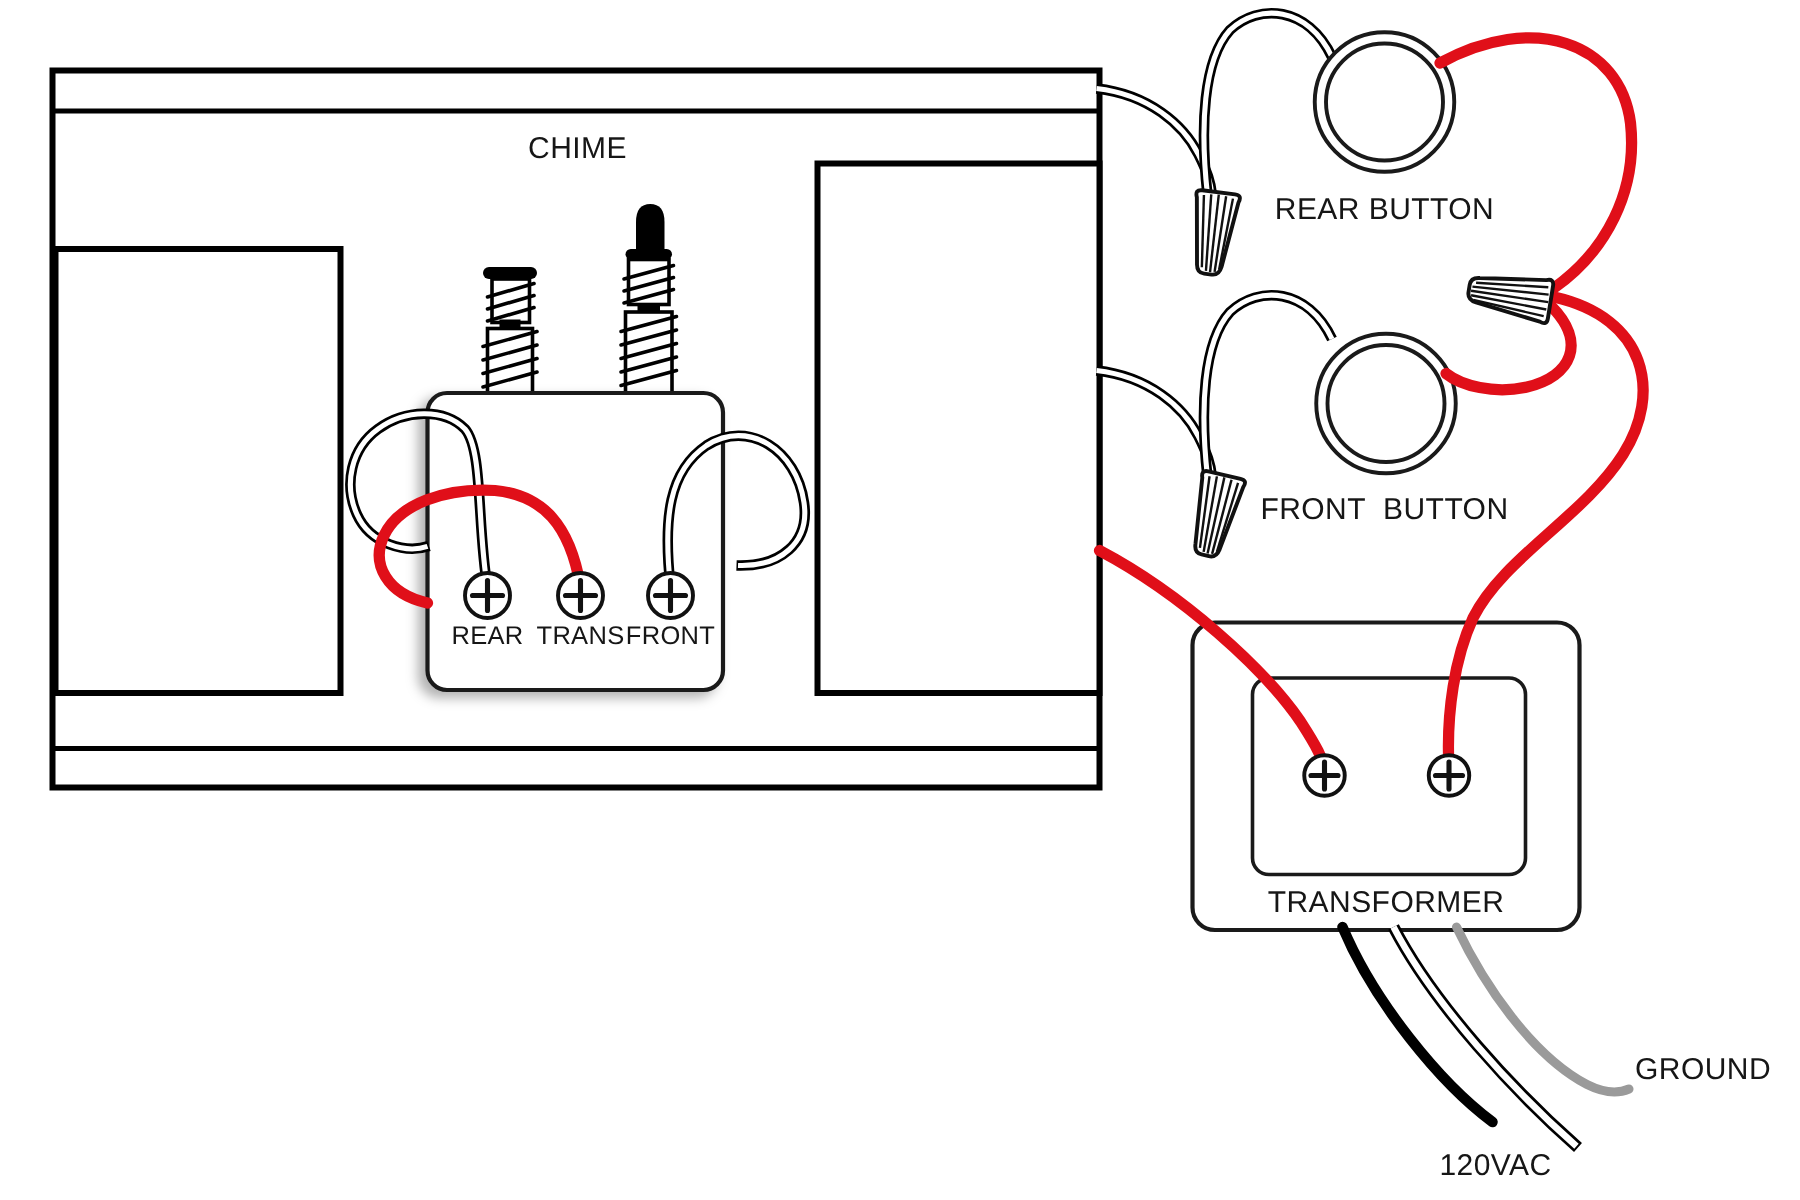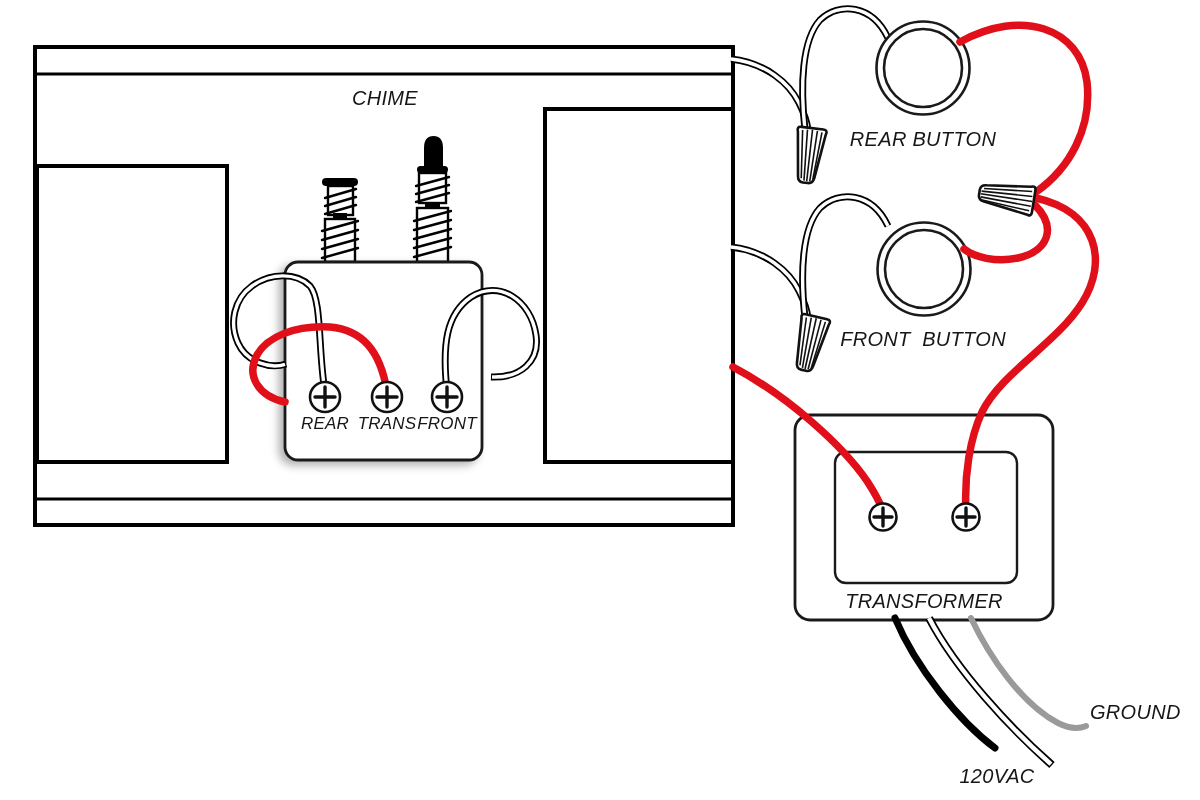--- a/index.html
+++ b/index.html
@@ -1,16 +1,16 @@
 <!DOCTYPE html>
 <html style="--wire-hot-red: #e00f19; --wire-ground-gray: #9a9a9a; --wire-black: #000000; --background: #ffffff;"><head>
 <meta charset="utf-8">
 <style>
   html,body{margin:0;padding:0;background:var(--background,#fff);}
-  .stage{position:relative;width:1199px;height:800px;background:var(--background,#fff);overflow:hidden;font-style:italic;}
+  .stage{position:relative;width:1199px;height:800px;background:var(--background,#fff);overflow:hidden;}
   svg{position:absolute;left:0;top:0;}
   
   .frame{fill:#fff;stroke:#000;stroke-width:4;}
   .rail{stroke:#000;stroke-width:3.2;}
   .box{fill:#fff;stroke:#1a1a1a;stroke-width:2.8;}
   .box-inner{fill:#fff;stroke:#1a1a1a;stroke-width:2.4;}
   .shadowed{filter:drop-shadow(-5px 4px 4px rgba(0,0,0,0.30));}
   
   .wire-out{fill:none;stroke:#000;stroke-width:7;stroke-linecap:butt;}
   .wire-core{fill:none;stroke:#fff;stroke-width:3.4;stroke-linecap:butt;}

